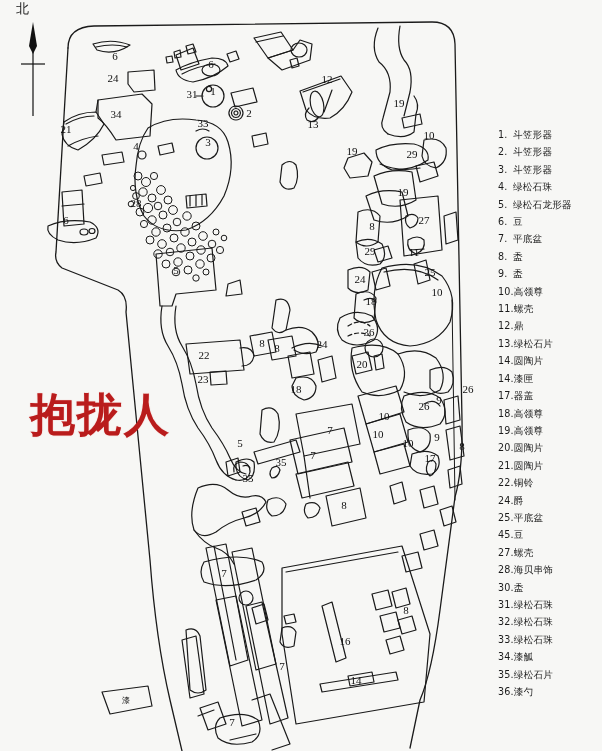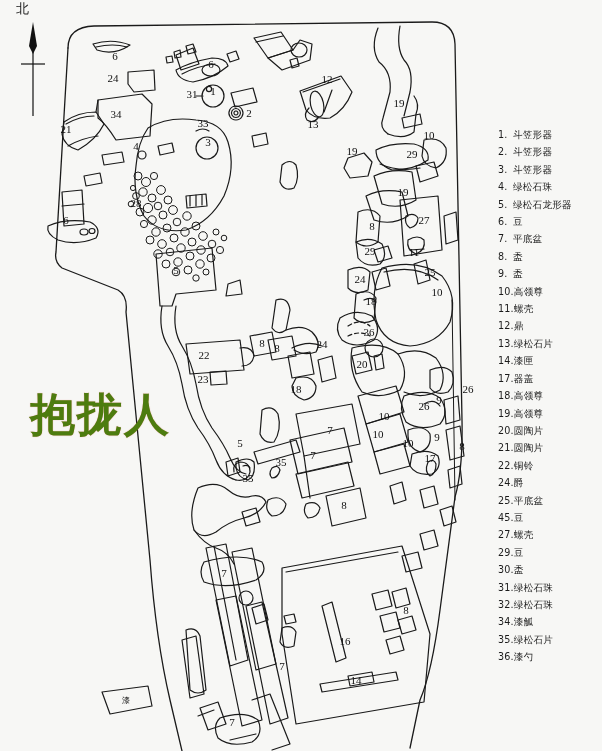--- a/index.html
+++ b/index.html
@@ -33,21 +33,21 @@
     font-family: "DejaVu Sans", sans-serif;
   }
 
   
   #watermark {
     position: absolute;
     left: 30px;
     top: 385px;
     font-size: 45px;
     font-weight: bold;
-    color: #4d7c0f;
+    color: #b91c1c;
     letter-spacing: 2px;
     font-family: "DejaVu Sans", sans-serif;
     white-space: nowrap;
     text-shadow: 0 0 1px rgba(232,68,58,.5);
   }
 
   
   #plan {
     position: absolute;
     left: 0;
@@ -460,33 +460,35 @@
       <div class="legend-item"><span class="legend-idx">4.</span><span>绿松石珠</span></div>
       <div class="legend-item"><span class="legend-idx">5.</span><span>绿松石龙形器</span></div>
       <div class="legend-item"><span class="legend-idx">6.</span><span>豆</span></div>
       <div class="legend-item"><span class="legend-idx">7.</span><span>平底盆</span></div>
       <div class="legend-item"><span class="legend-idx">8.</span><span>盉</span></div>
       <div class="legend-item"><span class="legend-idx">9.</span><span>盉</span></div>
       <div class="legend-item"><span class="legend-idx">10.</span><span>高领尊</span></div>
       <div class="legend-item"><span class="legend-idx">11.</span><span>螺壳</span></div>
       <div class="legend-item"><span class="legend-idx">12.</span><span>鼎</span></div>
       <div class="legend-item"><span class="legend-idx">13.</span><span>绿松石片</span></div>
+      <div class="legend-item"><span class="legend-idx">14.</span><span>圆陶片</span></div>
       <div class="legend-item"><span class="legend-idx">14.</span><span>漆匣</span></div>
       <div class="legend-item"><span class="legend-idx">17.</span><span>器盖</span></div>
       <div class="legend-item"><span class="legend-idx">18.</span><span>高领尊</span></div>
       <div class="legend-item"><span class="legend-idx">19.</span><span>高领尊</span></div>
       <div class="legend-item"><span class="legend-idx">20.</span><span>圆陶片</span></div>
       <div class="legend-item"><span class="legend-idx">21.</span><span>圆陶片</span></div>
       <div class="legend-item"><span class="legend-idx">22.</span><span>铜铃</span></div>
       <div class="legend-item"><span class="legend-idx">24.</span><span>爵</span></div>
       <div class="legend-item"><span class="legend-idx">25.</span><span>平底盆</span></div>
       <div class="legend-item"><span class="legend-idx">45.</span><span>豆</span></div>
       <div class="legend-item"><span class="legend-idx">27.</span><span>螺壳</span></div>
-      <div class="legend-item"><span class="legend-idx">29.</span><span>豆</span></div>
+      <div class="legend-item"><span class="legend-idx">28.</span><span>海贝串饰</span></div>
       <div class="legend-item"><span class="legend-idx">30.</span><span>盉</span></div>
       <div class="legend-item"><span class="legend-idx">31.</span><span>绿松石珠</span></div>
       <div class="legend-item"><span class="legend-idx">32.</span><span>绿松石珠</span></div>
+      <div class="legend-item"><span class="legend-idx">33.</span><span>绿松石珠</span></div>
       <div class="legend-item"><span class="legend-idx">34.</span><span>漆觚</span></div>
       <div class="legend-item"><span class="legend-idx">35.</span><span>绿松石片</span></div>
       <div class="legend-item"><span class="legend-idx">36.</span><span>漆勺</span></div>
     </div>
 
 </div>
 
 </body></html>

